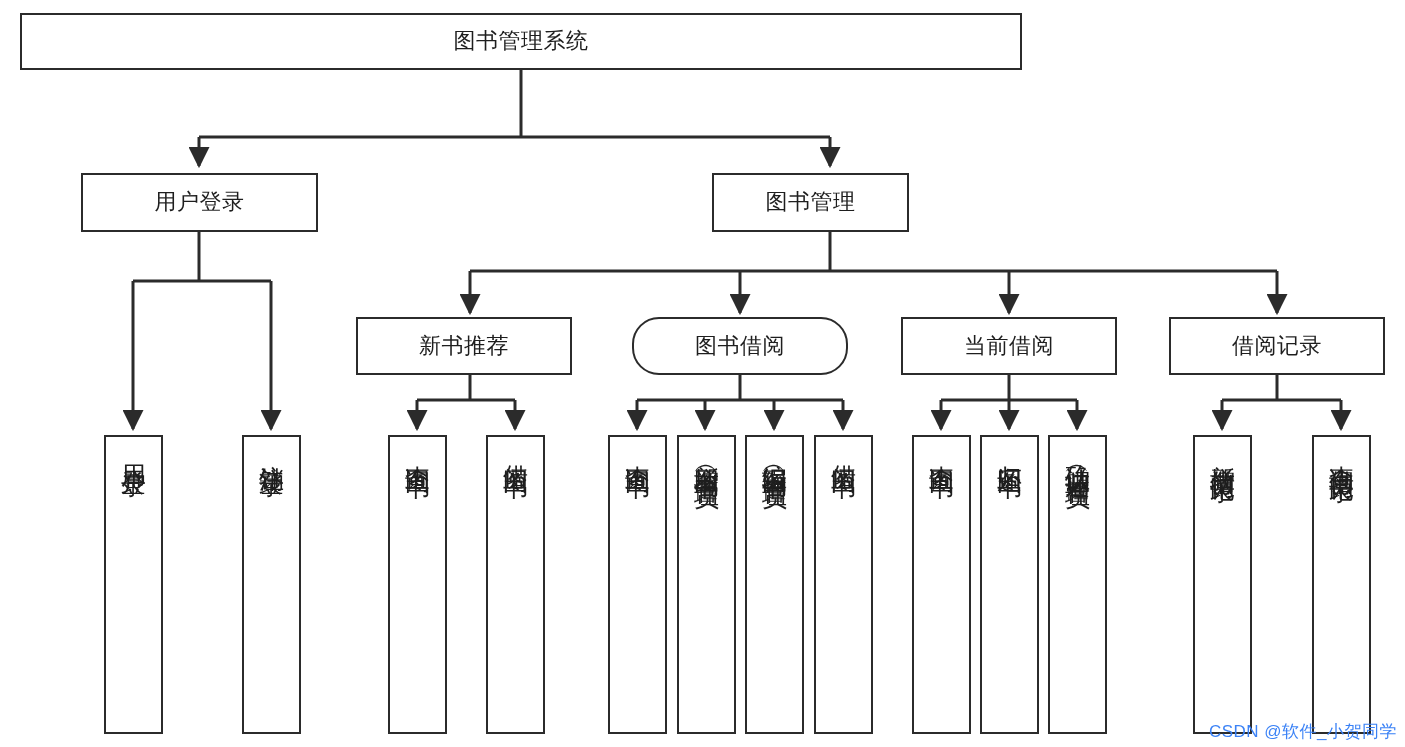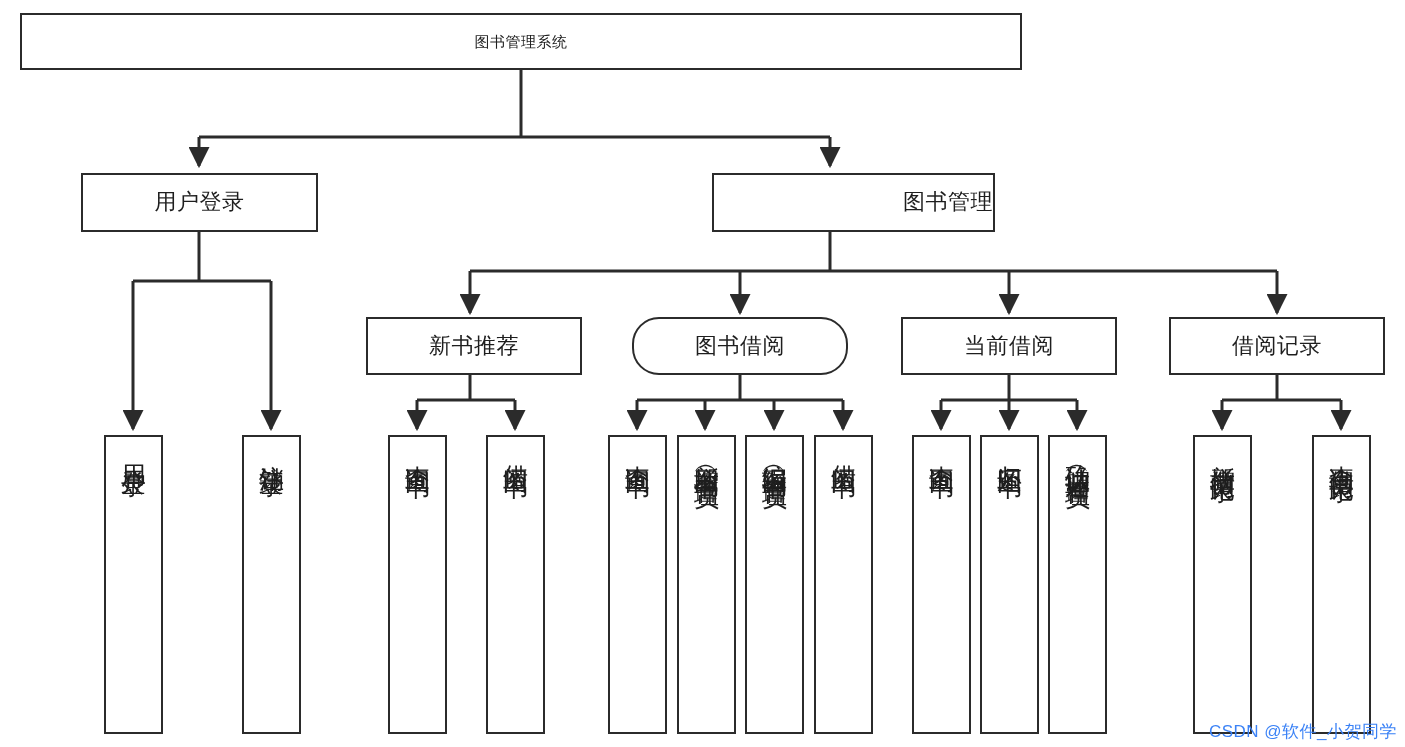--- a/index.html
+++ b/index.html
@@ -41,21 +41,21 @@
     display: block;
     text-align: center;
     line-height: 1.02;
     letter-spacing: 0.5px;
   }
   
   .node.horiz .label {
     writing-mode: horizontal-tb;
     font-size: 22px;
   }
-  .node.root .label { font-size: 15px; }
+  .node.root .label { font-size: 22px; }
   
   .node.vert {
     align-items: flex-start;
     padding-top: 8px;
   }
   .node.vert .label {
     writing-mode: vertical-rl;
     text-orientation: upright;
     font-size: 25px;
     line-height: 1.0;
@@ -129,25 +129,25 @@
     </g>
   </svg>
 
   <div class="node horiz root" style="left:20px; top:13px; width:1002px; height:57px;">
     <span class="label">图书管理系统</span>
   </div>
 
   <div class="node horiz" style="left:81px; top:173px; width:237px; height:59px;">
     <span class="label">用户登录</span>
   </div>
-  <div class="node horiz" style="left:712px; top:173px; width:283px; height:59px;justify-content:flex-end;">
+  <div class="node horiz" style="left:712px; top:173px; width:197px; height:59px;">
     <span class="label">图书管理</span>
   </div>
 
-  <div class="node horiz" style="left:366px; top:317px; width:216px; height:58px;">
+  <div class="node horiz" style="left:356px; top:317px; width:216px; height:58px;">
     <span class="label">新书推荐</span>
   </div>
   <div class="node horiz" style="left:632px; top:317px; width:216px; height:58px;border-radius:27px;">
     <span class="label">图书借阅</span>
   </div>
   <div class="node horiz" style="left:901px; top:317px; width:216px; height:58px;">
     <span class="label">当前借阅</span>
   </div>
   <div class="node horiz" style="left:1169px; top:317px; width:216px; height:58px;">
     <span class="label">借阅记录</span>

